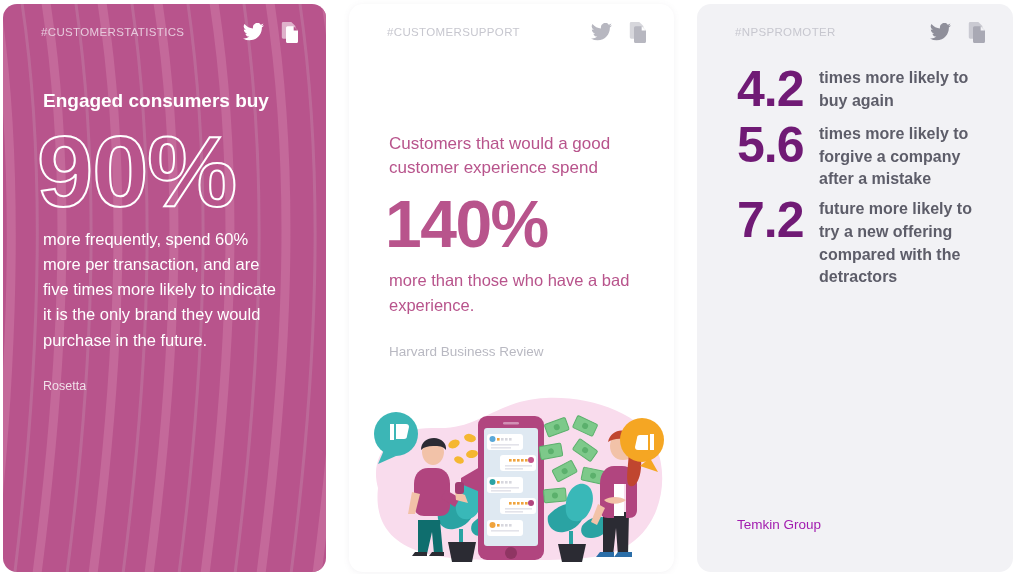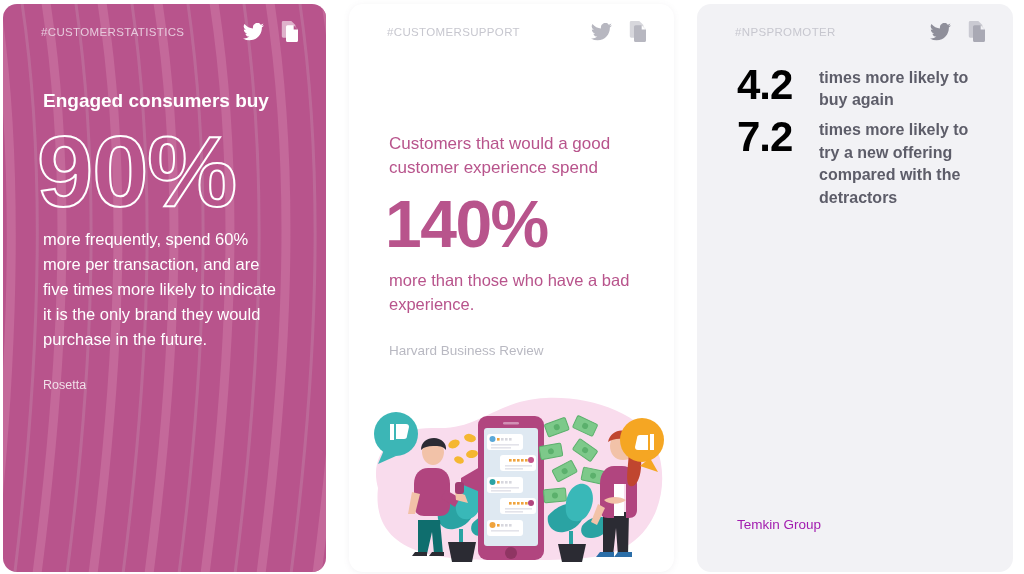--- a/index.html
+++ b/index.html
@@ -4,21 +4,21 @@
 <style>
   html,body{margin:0;padding:0;}
   body{
     width:1024px;height:574px;
     background:#ffffff;
     font-family:"Liberation Sans","DejaVu Sans",sans-serif;
     overflow:hidden;
   }
   .board{
     position:absolute;left:0;top:0;width:1024px;height:572px;
-    display:flex;align-items:center;
+    display:flex;align-items:flex-end;
   }
   .card{
     position:relative;
     border-radius:14px;
     overflow:hidden;
     box-sizing:border-box;
   }
 
   
   #card-stats{
@@ -106,21 +106,21 @@
     color:#b9b9c2;font-size:13.5px;margin-top:26px;font-weight:400;
   }
 
   
   .lead-grey{
     color:#5d5d69;font-size:16.5px;line-height:1.4;font-weight:400;
     margin-top:72px;
   }
   .stat-row{display:flex;align-items:flex-start;margin-top:2px;}
   .stat-num{
-    color:#000000;font-weight:700;font-size:42px;line-height:1.08;
+    color:#701a75;font-weight:700;font-size:50px;line-height:1.08;
     width:82px;flex:none;letter-spacing:-1px;
   }
   .stat-txt{
     color:#5d5d69;font-size:16px;line-height:1.42;font-weight:700;
     padding-top:5px;
   }
   .source-grey3{
     color:#a21caf;font-size:13.5px;font-weight:400;
     position:absolute;left:40px;bottom:40px;
   }
@@ -400,21 +400,25 @@
       </span>
     </div>
 
     <div class="card-body">
 
       <div class="stat-row">
         <span class="stat-num">4.2</span>
         <span class="stat-txt">times more likely to buy again</span>
       </div>
       <div class="stat-row">
+        <span class="stat-num">5.6</span>
+        <span class="stat-txt">times more likely to forgive a company after a mistake</span>
+      </div>
+      <div class="stat-row">
         <span class="stat-num">7.2</span>
-        <span class="stat-txt">times more likely to try a new offering compared with the detractors</span>
+        <span class="stat-txt">future more likely to try a new offering compared with the detractors</span>
       </div>
     </div>
 
     <div class="source-grey3">Temkin Group</div>
   </div>
 
 </div>
 
 </body></html>

